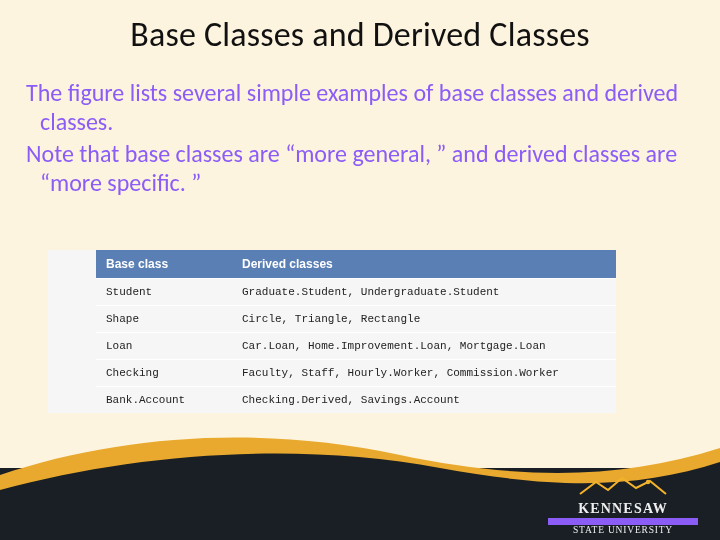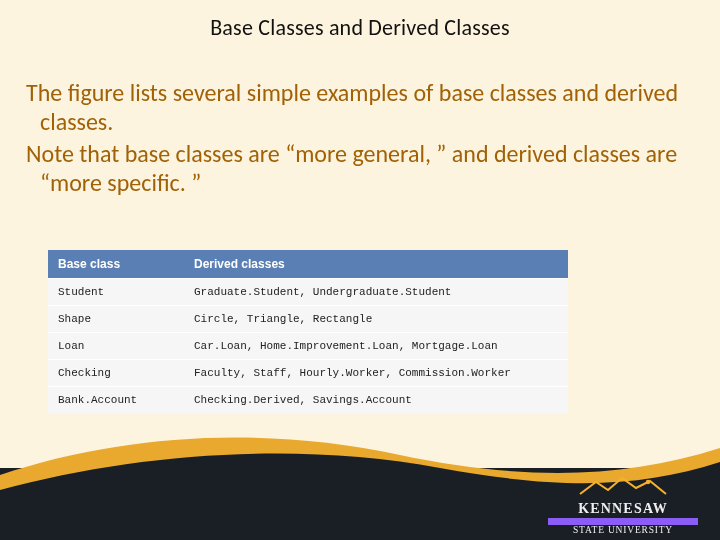--- a/index.html
+++ b/index.html
@@ -24,47 +24,48 @@
     top: 0;
     height: 450px;
     background: #fdf4df;
   }
   .title {
     position: absolute;
     top: 14px;
     left: 0;
     right: 0;
     text-align: center;
-    font-size: 22px;
+    font-size: 34px;
     color: #111;
     font-weight: 400;
     letter-spacing: 0.2px;
   }
   .body-text {
     position: absolute;
     top: 78px;
     left: 26px;
     right: 26px;
     font-size: 24px;
     line-height: 1.22;
-    color: #a16207;
+    color: #8b5cf6;
   }
   .body-text p {
     margin: 0 0 2px 0;
     text-indent: 0;
     padding-left: 14px;
     text-indent: -14px;
   }
   .table-wrap {
     position: absolute;
     top: 250px;
     left: 48px;
     width: 520px;
     background: #f6f6f6;
     font-family: Verdana, Arial, sans-serif;
+    padding-left: 48px;
   }
   .thead {
     background: #5a7fb5;
     color: #fff;
     font-weight: 700;
     font-size: 12px;
   }
   .trow {
     display: flex;
     border-bottom: 1px solid #fff;

